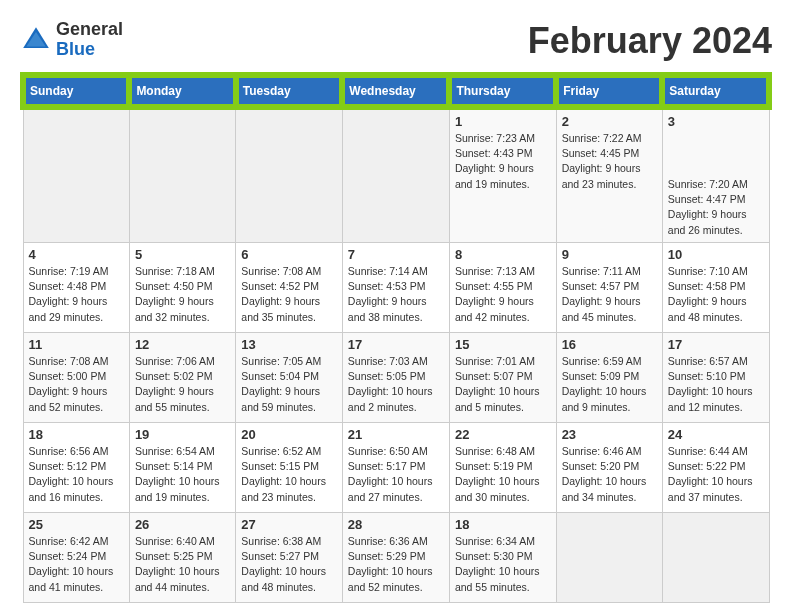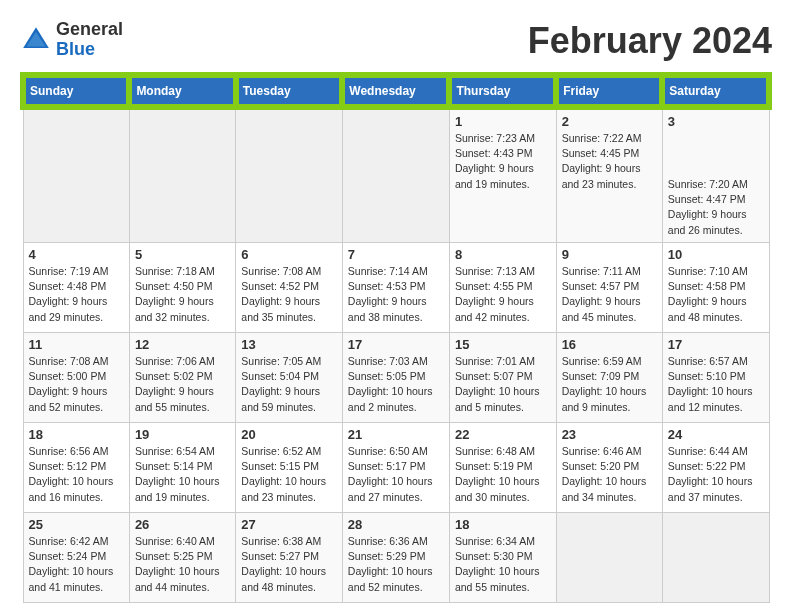--- a/index.html
+++ b/index.html
@@ -226,21 +226,21 @@
         <td>
           <span class="day-number">15</span>
           <div class="day-info" style="white-space: pre-line;">Sunrise: 7:01 AM
 Sunset: 5:07 PM
 Daylight: 10 hours
 and 5 minutes.</div>
         </td>
         <td>
           <span class="day-number">16</span>
           <div class="day-info" style="white-space: pre-line;">Sunrise: 6:59 AM
-Sunset: 7:09 PM
+Sunset: 5:09 PM
 Daylight: 10 hours
 and 9 minutes.</div>
         </td>
         <td>
           <span class="day-number">17</span>
           <div class="day-info" style="white-space: pre-line;">Sunrise: 6:57 AM
 Sunset: 5:10 PM
 Daylight: 10 hours
 and 12 minutes.</div>
         </td>

